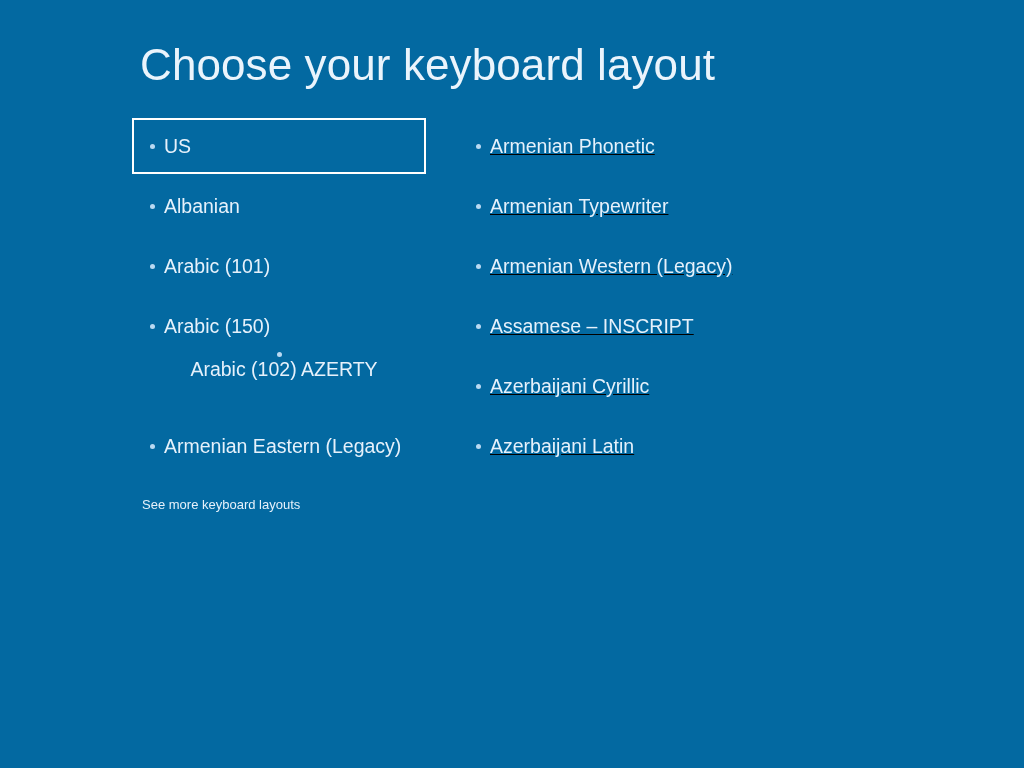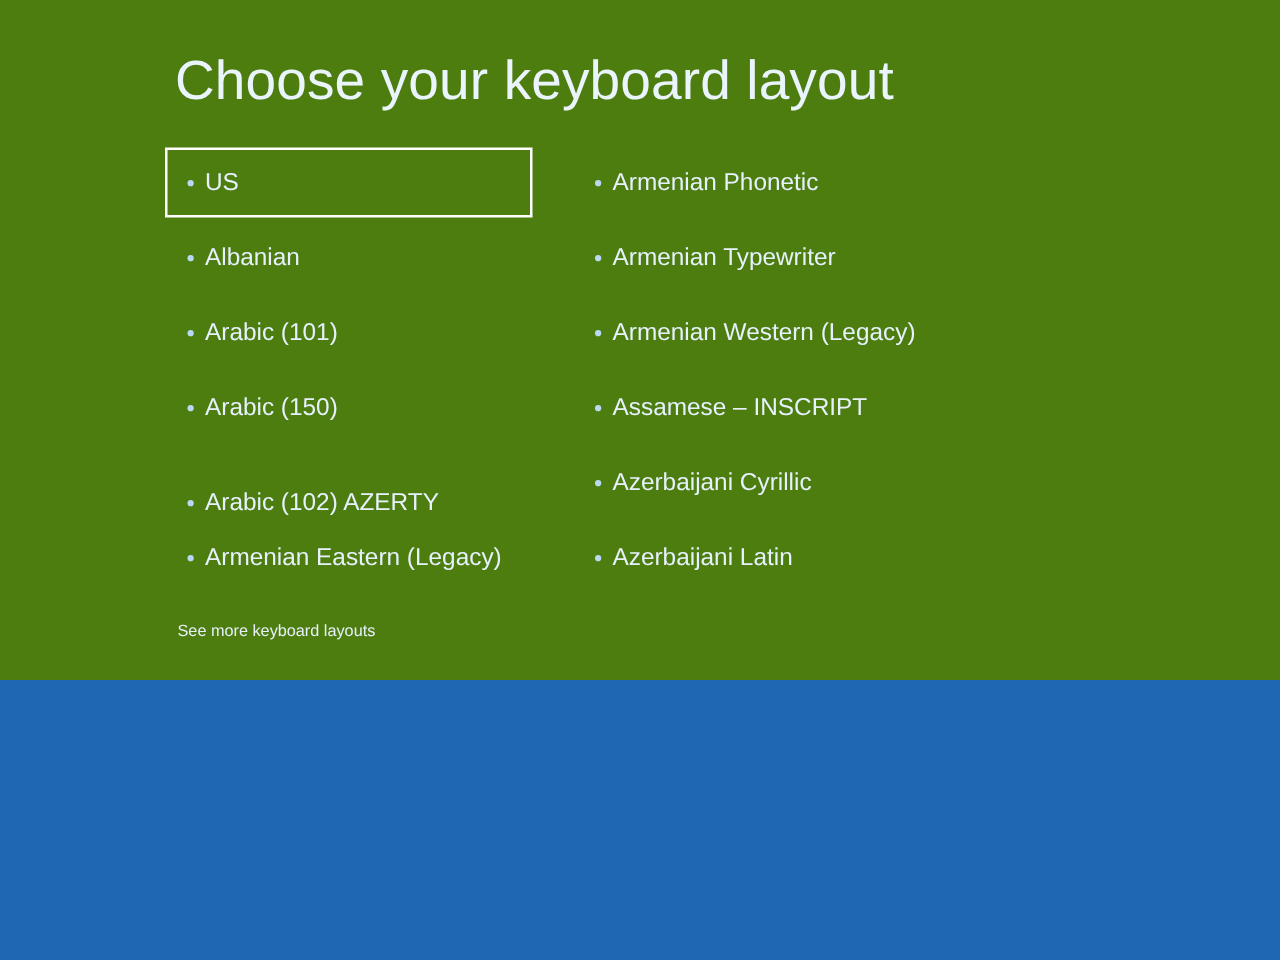--- a/index.html
+++ b/index.html
@@ -11,22 +11,22 @@
     height: 768px;
     overflow: hidden;
     background: #2067b2;
     font-family: "Liberation Sans", sans-serif;
     -webkit-font-smoothing: antialiased;
   }
 
   #screen {
     position: relative;
     width: 1024px;
-    height: 544px;
-    background: #4d7c0f;
+    height: 768px;
+    background: #0369a1;
   }
 
   
   #page-title {
     position: absolute;
     left: 140px;
     top: 36px;
     font-size: 44px;
     line-height: 58px;
     font-weight: 300;
@@ -55,21 +55,21 @@
     position: relative;
     box-sizing: border-box;
     height: 56px;
     padding: 0 6px 0 16px;
     display: flex;
     align-items: center;
     border: 2px solid transparent;
     cursor: default;
   }
   .layout-column.col-1 .layout-option { width: 294px; }
-  .layout-column.col-2 .layout-option { width: 330px; }
+  .layout-column.col-2 .layout-option { width: 330px; text-decoration: underline; }
 
   .layout-option.is-focused {
     border-color: #ffffff;
   }
 
   .bullet {
     flex: 0 0 auto;
     width: 5px;
     height: 5px;
     margin-right: 9px;
@@ -116,21 +116,21 @@
           <span class="option-label">Albanian</span>
         </div>
         <div class="layout-option" style="top: 120px; position: absolute;">
           <span class="bullet"></span>
           <span class="option-label">Arabic (101)</span>
         </div>
         <div class="layout-option" style="top: 180px; position: absolute;">
           <span class="bullet"></span>
           <span class="option-label">Arabic (150)</span>
         </div>
-        <div class="layout-option" style="top: 256px; position: absolute;">
+        <div class="layout-option" style="top: 232px; position: absolute; flex-direction: column;">
           <span class="bullet"></span>
           <span class="option-label">Arabic (102) AZERTY</span>
         </div>
         <div class="layout-option" style="top: 300px; position: absolute;">
           <span class="bullet"></span>
           <span class="option-label">Armenian Eastern (Legacy)</span>
         </div>
       </div>
     <div class="layout-column col-2">
         <div class="layout-option" style="top: 0px; position: absolute;">

